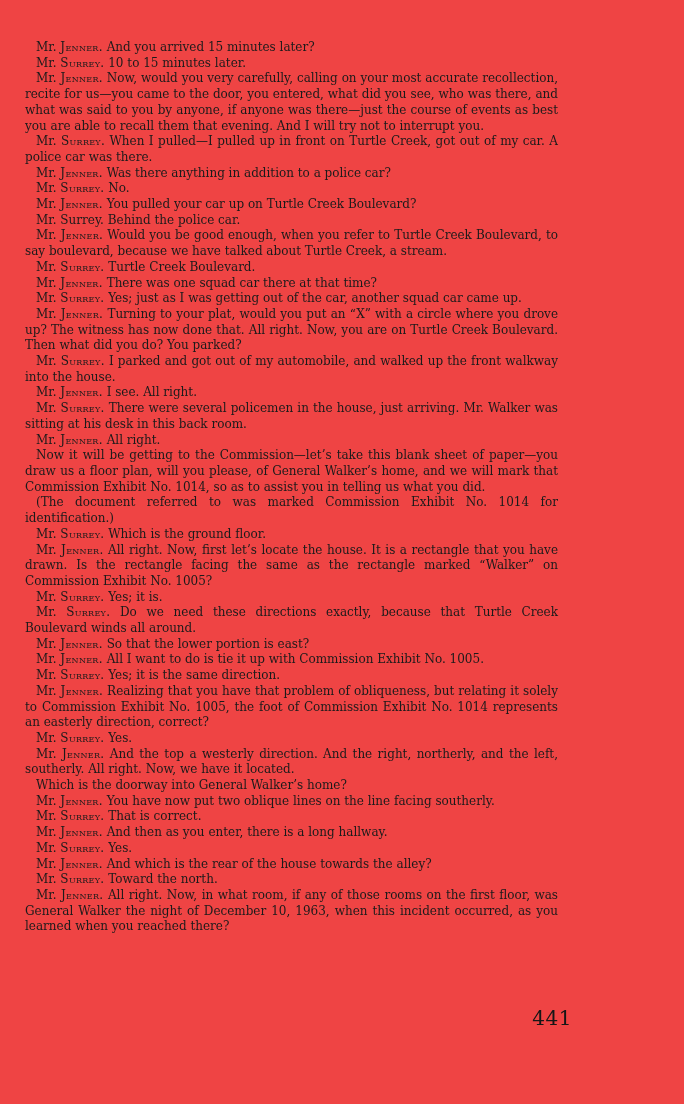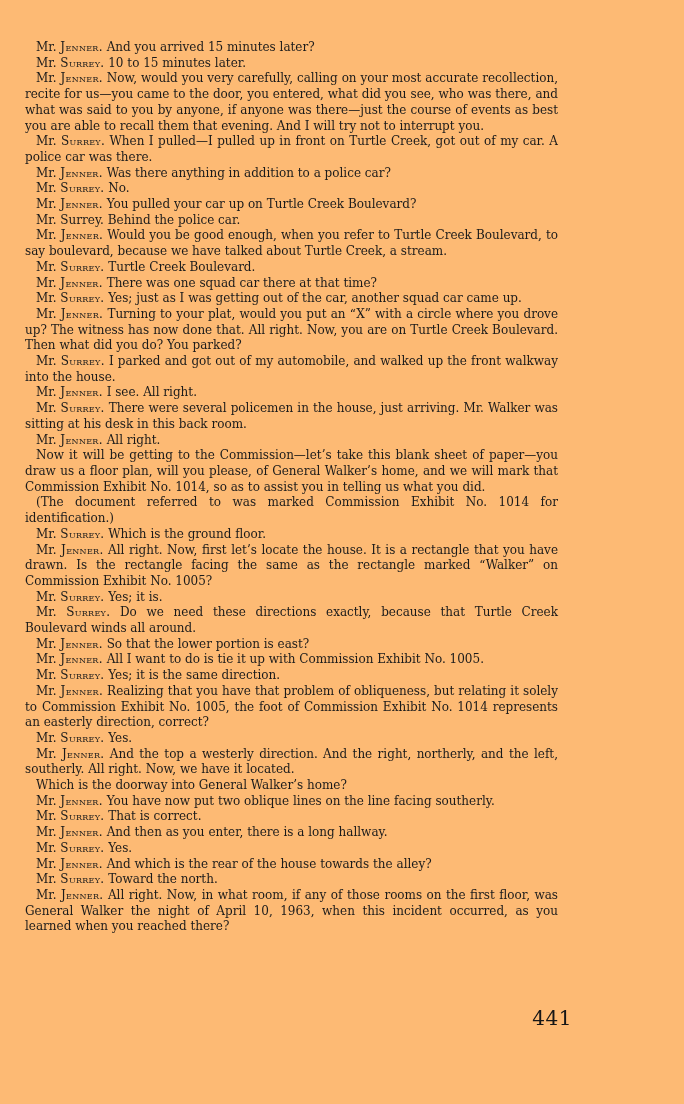--- a/index.html
+++ b/index.html
@@ -4,21 +4,21 @@
 <style>
   html, body {
     margin: 0;
     padding: 0;
     background: #fcfcfb;
   }
   .page {
     position: relative;
     width: 684px;
     height: 1104px;
-    background: #fdba74;
+    background: #ef4444;
     color: #1b1b1b;
     font-family: "DejaVu Serif", serif;
     overflow: hidden;
   }
   .text-block {
     position: absolute;
     left: 25px;
     top: 40px;
     width: 533px;
     font-size: 12px;
@@ -77,16 +77,16 @@
       <p class="para"><span>Mr.</span> <span class="speaker-name sc">Jenner.</span> <span>Realizing that you have that problem of obliqueness, but relating it solely to Commission Exhibit No. 1005, the foot of Commission Exhibit No. 1014 represents an easterly direction, correct?</span></p>
       <p class="para"><span>Mr.</span> <span class="speaker-name sc">Surrey.</span> <span>Yes.</span></p>
       <p class="para"><span>Mr.</span> <span class="speaker-name sc">Jenner.</span> <span>And the top a westerly direction. And the right, northerly, and the left, southerly. All right. Now, we have it located.</span></p>
       <p class="para">Which is the doorway into General Walker’s home?</p>
       <p class="para"><span>Mr.</span> <span class="speaker-name sc">Jenner.</span> <span>You have now put two oblique lines on the line facing southerly.</span></p>
       <p class="para"><span>Mr.</span> <span class="speaker-name sc">Surrey.</span> <span>That is correct.</span></p>
       <p class="para"><span>Mr.</span> <span class="speaker-name sc">Jenner.</span> <span>And then as you enter, there is a long hallway.</span></p>
       <p class="para"><span>Mr.</span> <span class="speaker-name sc">Surrey.</span> <span>Yes.</span></p>
       <p class="para"><span>Mr.</span> <span class="speaker-name sc">Jenner.</span> <span>And which is the rear of the house towards the alley?</span></p>
       <p class="para"><span>Mr.</span> <span class="speaker-name sc">Surrey.</span> <span>Toward the north.</span></p>
-      <p class="para"><span>Mr.</span> <span class="speaker-name sc">Jenner.</span> <span>All right. Now, in what room, if any of those rooms on the first floor, was General Walker the night of April 10, 1963, when this incident occurred, as you learned when you reached there?</span></p>
+      <p class="para"><span>Mr.</span> <span class="speaker-name sc">Jenner.</span> <span>All right. Now, in what room, if any of those rooms on the first floor, was General Walker the night of December 10, 1963, when this incident occurred, as you learned when you reached there?</span></p>
     </div>
   <div class="folio">441</div>
 </div>
 
 </body></html>

